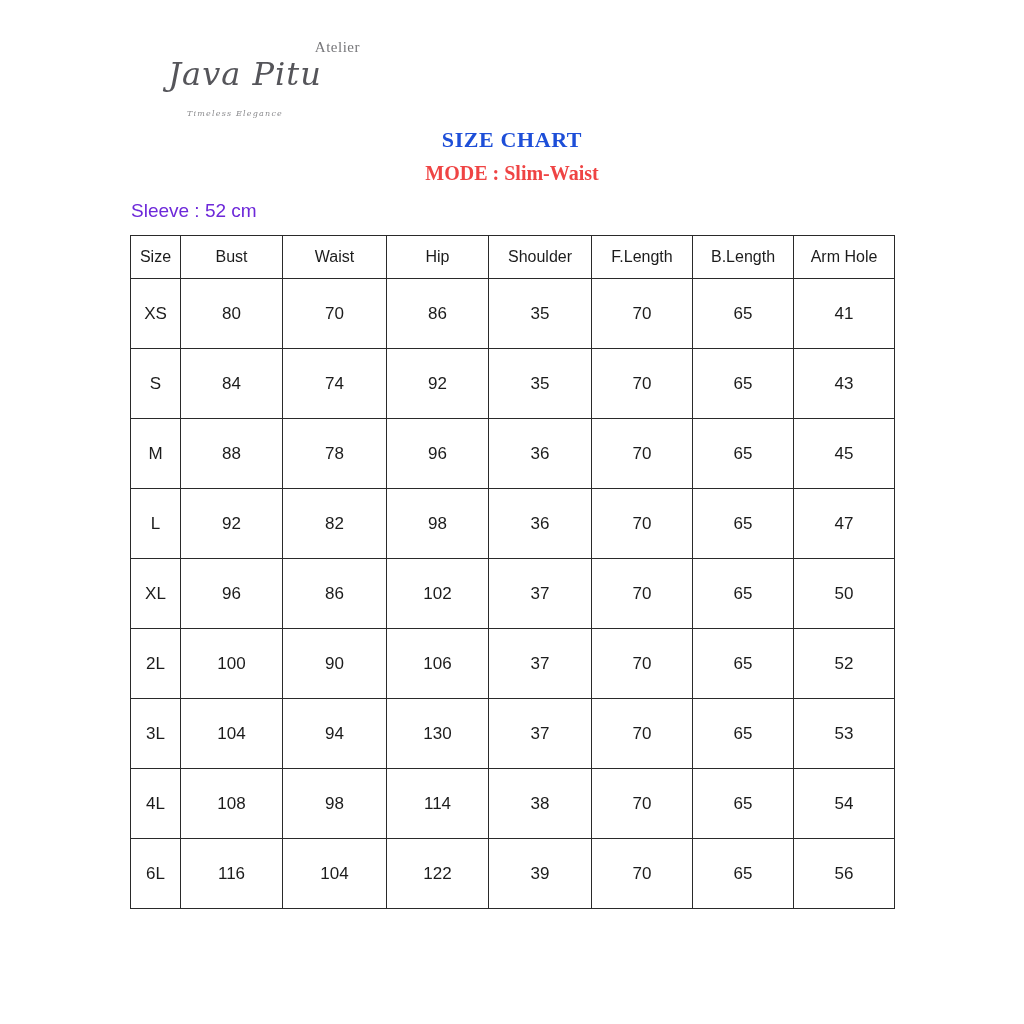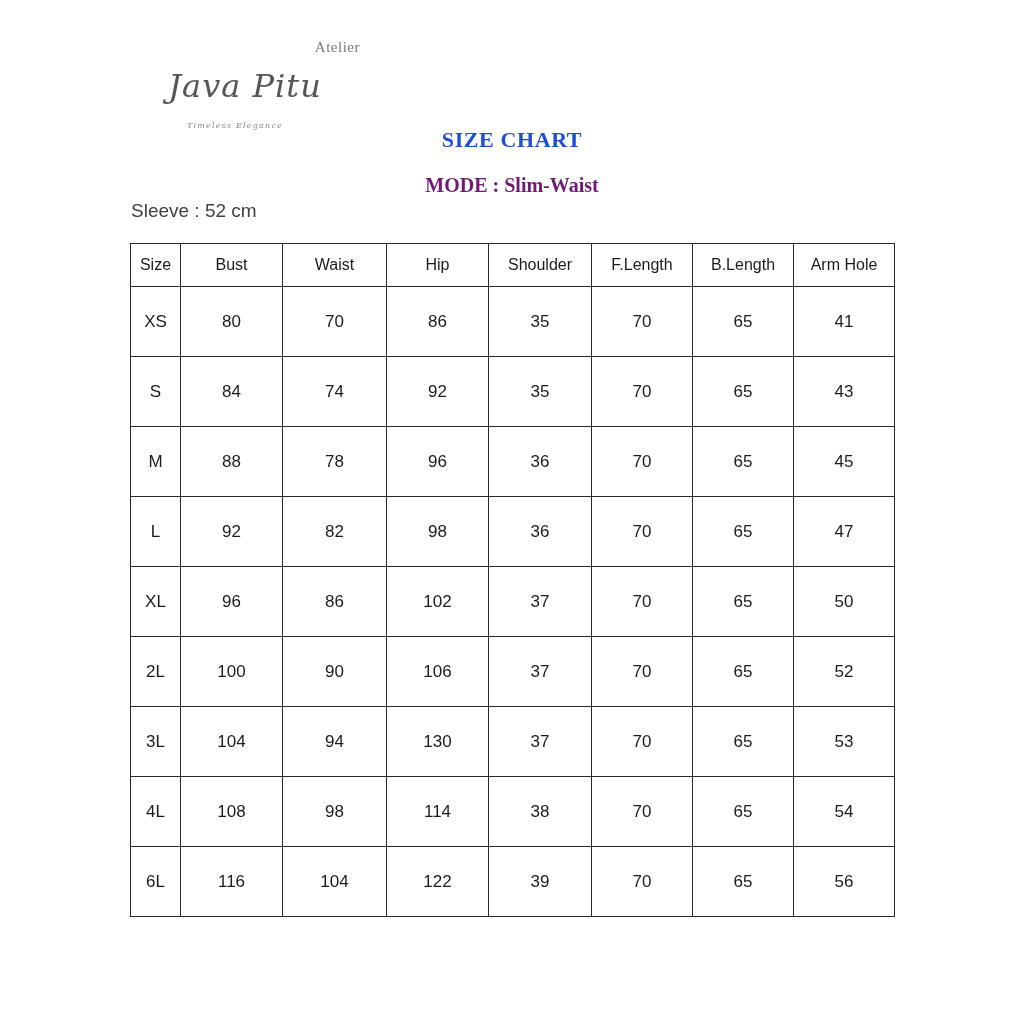--- a/index.html
+++ b/index.html
@@ -37,21 +37,21 @@
     margin-left: -56px;
     line-height: 1;
     text-align: right;
   }
   .brand-name {
     font-family: "DejaVu Serif", serif;
     font-style: italic;
     font-size: 32px;
     color: #55555a;
     line-height: 1.1;
-    margin-top: 14px;
+    margin-top: 2px;
     letter-spacing: 1px;
   }
   .brand-tagline {
     font-family: "DejaVu Serif", serif;
     font-style: italic;
     font-size: 8px;
     color: #8b8b8e;
     letter-spacing: 1.2px;
     margin-top: 17px;
     margin-left: -20px;
@@ -70,40 +70,40 @@
     font-weight: bold;
     font-size: 22px;
     letter-spacing: 0.6px;
     color: #1d4ed8;
     line-height: 1.3;
   }
   .title-mode {
     font-family: "Liberation Serif", serif;
     font-weight: bold;
     font-size: 20px;
-    color: #701a75;
+    color: #ef4444;
     line-height: 1.4;
-    margin-top: 16px;
+    margin-top: 4px;
   }
 
   
   .sleeve-note {
     position: absolute;
     left: 131px;
     top: 200px;
     font-family: "Liberation Sans", sans-serif;
     font-size: 19px;
-    color: #404040;
+    color: #6d28d9;
   }
 
   
   .table-wrap {
     position: absolute;
     left: 130px;
-    top: 243px;
+    top: 235px;
     width: 764px;
   }
   table.size-chart {
     border-collapse: collapse;
     width: 764px;
     table-layout: fixed;
     font-family: "Liberation Sans", sans-serif;
   }
   table.size-chart th,
   table.size-chart td {

